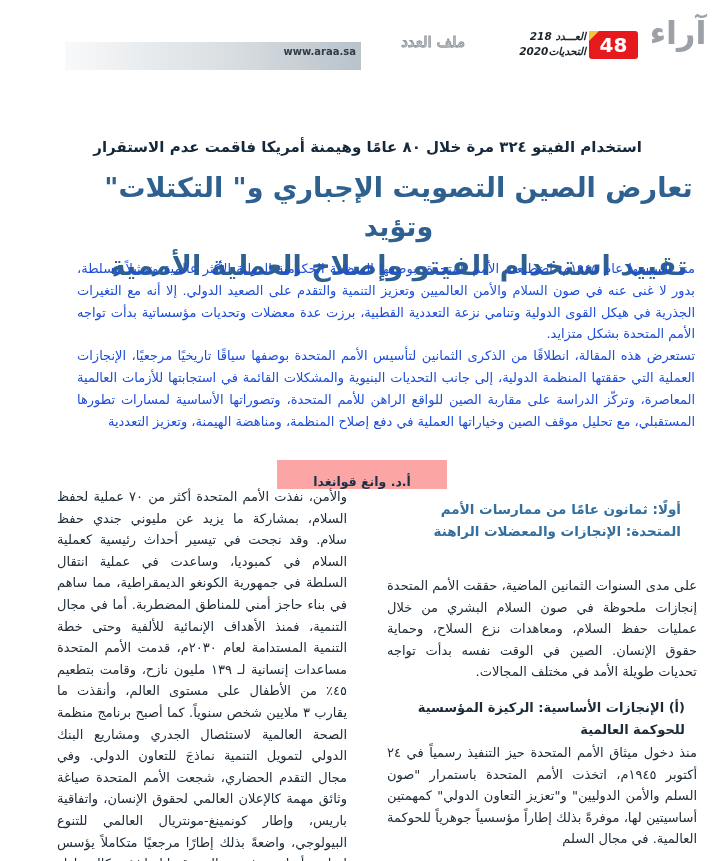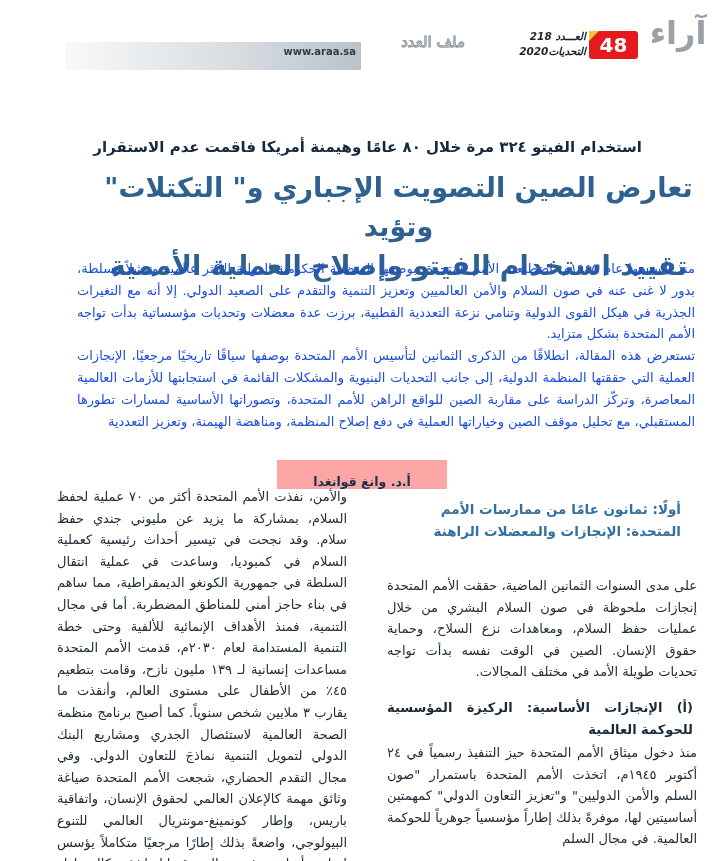--- a/index.html
+++ b/index.html
@@ -73,22 +73,22 @@
     font-size:13px;line-height:21.6px;color:#212e3a;text-align:justify;
   }
   .col p{margin:0;}
   .col-right{right:20px;width:310px;}
   .col-left{left:57px;width:290px;}
   .sec-h{
     margin:12px 16px 33px 0;font-size:13.5px;font-weight:bold;color:#34709f;
     line-height:22px;text-align:right;
   }
   .sub-h{
-    margin:14px 4px 1px 0;font-size:13px;font-weight:bold;color:#1d2b38;
-    line-height:22px;
+    margin:14px 12px 1px 0;font-size:13px;font-weight:bold;color:#1d2b38;
+    line-height:22px;text-align:right;
   }
 </style>
 </head>
 <body>
 
 <div class="page">
 
   <div class="logo">آراء</div>
 
   <div class="badge">

